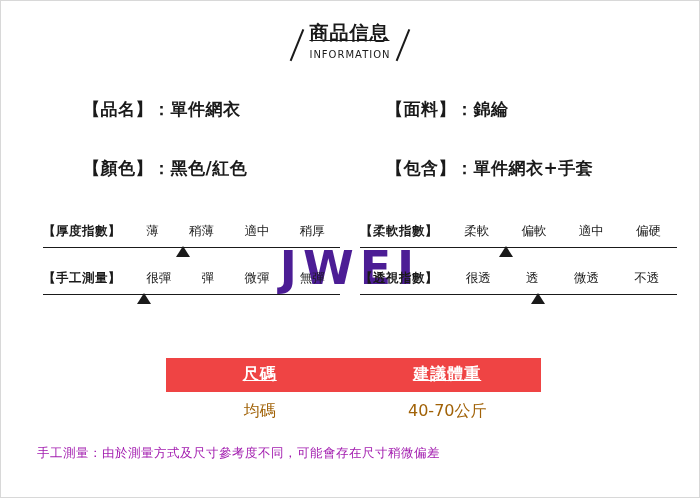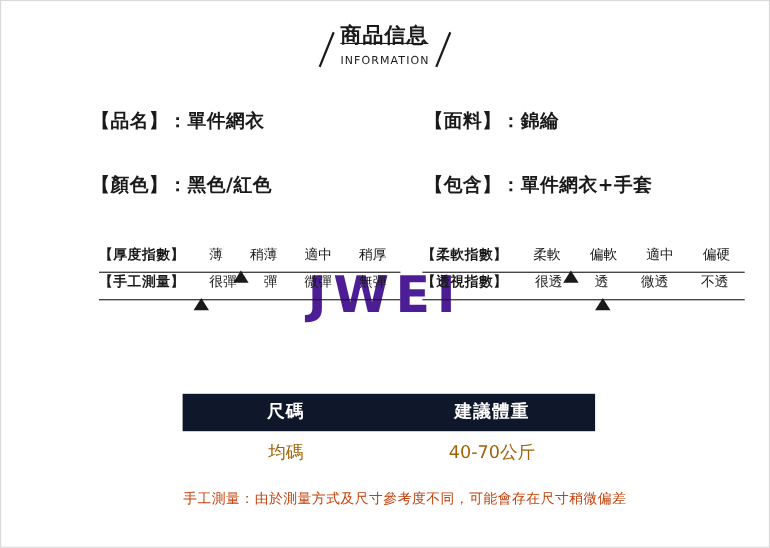--- a/index.html
+++ b/index.html
@@ -98,21 +98,21 @@
   .info-key { white-space: nowrap; }
   .info-val { white-space: nowrap; }
 
   
   .scales {
     position: absolute;
     top: 222px; left: 0; right: 0;
   }
   .scale-row {
     display: flex;
-    padding-left: 47px;
+    margin-bottom: 22px;
   }
   .scale-cell {
     width: 50%;
     padding-left: 42px;
     padding-right: 10px;
     position: relative;
   }
   .scale-cell.right { padding-left: 10px; padding-right: 22px; }
   .scale-top {
     display: flex;
@@ -182,23 +182,22 @@
     flex: 1;
     text-align: center;
     padding: 9px 0 0;
   }
 
   
   .footnote {
     position: absolute;
     bottom: 35px;
     left: 0; right: 0;
-    text-align: center;
     font-size: 12.5px;
-    color: #c2410c;
+    color: #a21caf;
     letter-spacing: 0.5px;
     margin-left: 36px;
   }
 </style>
 </head>
 <body>
 
 <div class="page">
 
   <div class="watermark">JWEI</div>
@@ -306,21 +305,21 @@
         <div class="scale-line">
           <span class="marker m-sheer"></span>
         </div>
       </div>
 
     </div>
 
   </div>
 
   <div class="size-table">
-    <div class="size-head" style="background: #0f172a;">
+    <div class="size-head" style="background: #ef4444; text-decoration: underline;">
       <div>尺碼</div>
       <div>建議體重</div>
     </div>
     <div class="size-body">
       <div>均碼</div>
       <div>40-70公斤</div>
     </div>
   </div>
 
   <div class="footnote">手工測量：由於測量方式及尺寸參考度不同，可能會存在尺寸稍微偏差</div>

